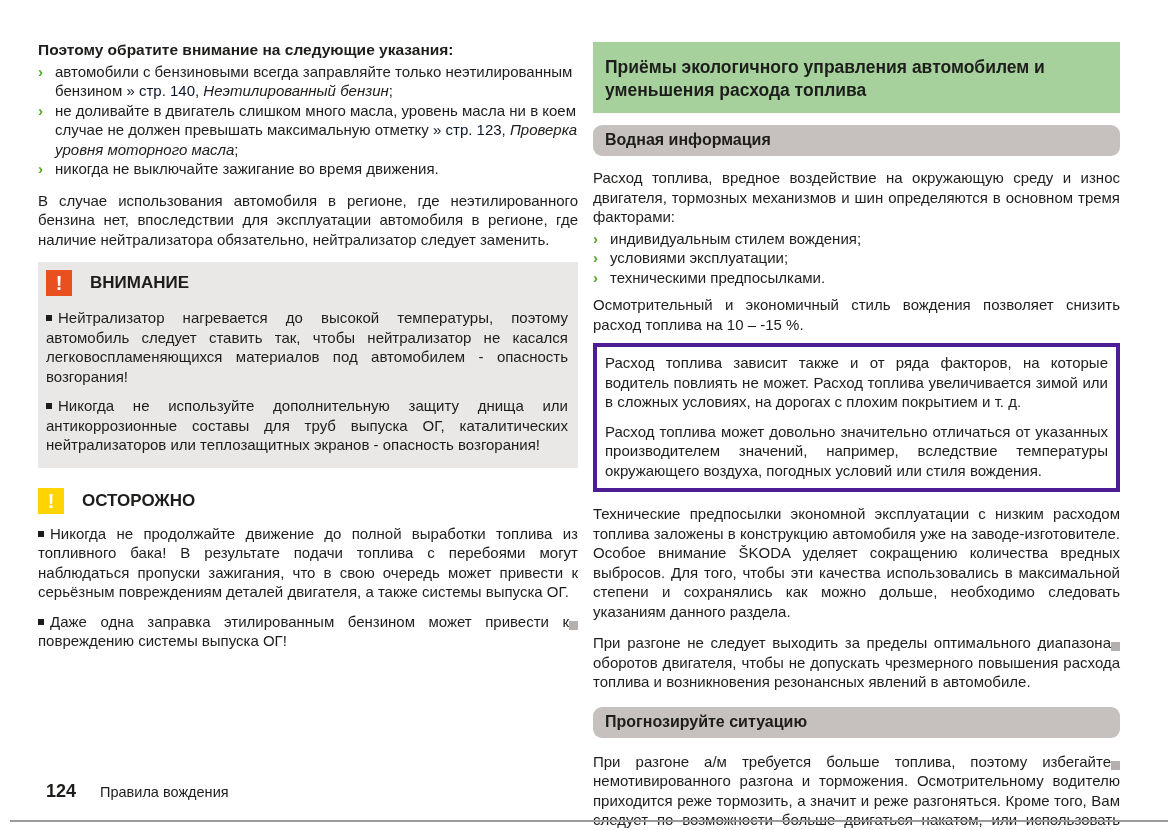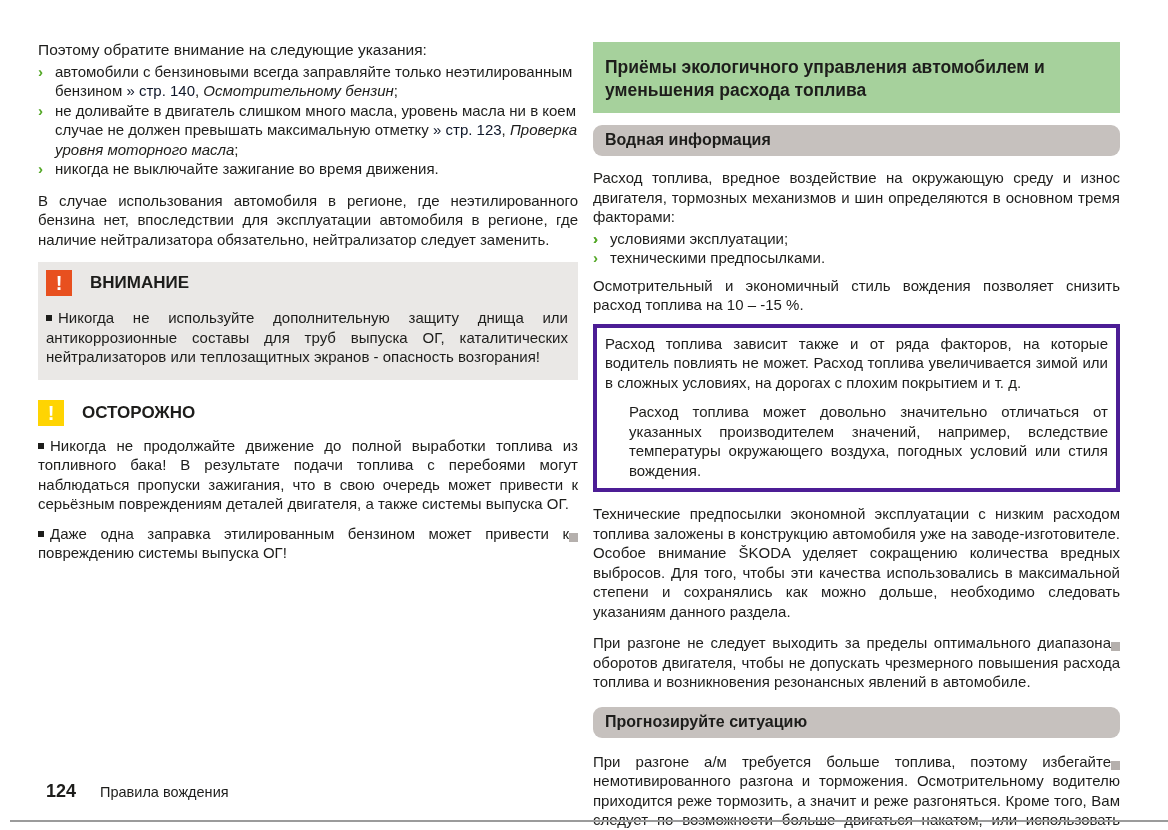--- a/index.html
+++ b/index.html
@@ -6,21 +6,21 @@
   html,body { margin:0; padding:0; }
   body {
     width:1168px; height:830px; position:relative; overflow:hidden;
     background:#ffffff; color:#1d1d1b;
     font-family:"Liberation Sans", sans-serif;
   }
   .page { position:absolute; left:38px; top:40px; display:flex; gap:15px; }
   .col-left  { width:540px; }
   .col-right { width:527px; margin-top:2px; }
 
-  .intro-h { font-size:15.5px; font-weight:normal; line-height:19.5px; margin:0; }
+  .intro-h { font-size:15.5px; font-weight:bold; line-height:19.5px; margin:0; }
 
   ul.blist { list-style:none; margin:2px 0 0 0; padding:0; font-size:15px; line-height:19.5px; }
   ul.blist li { position:relative; padding-left:17px; }
   .chev { position:absolute; left:0; top:0; color:#54a827; font-weight:bold; }
   .ref  { color:#0f172a; text-decoration:none; }
   .it   { font-style:italic; }
 
   .para { font-size:15px; line-height:19.5px; margin:12px 0 0 0; text-align:justify; }
 
   .warn-box { background:#eae8e6; margin-top:13px; padding:8px 10px 13px 8px; }
@@ -45,56 +45,57 @@
   }
   .gray-bar {
     background:#c6c1be; margin-top:12px; padding:5px 12px 6px 12px;
     font-size:16px; font-weight:bold; line-height:20px;border-radius:9px;
   }
   .col-right .para.tight { margin-top:8px; }
   ul.blist.rb { margin-top:2px; }
 
   .red-box { border:4px solid #4c1d95; margin-top:9px; padding:6px 8px 8px 8px; }
   .red-box .para { margin:0; }
-  .red-box .para + .para { margin-top:10px;margin-left:24px; }
+  .red-box .para + .para { margin-top:10px; }
 
   .endmark { float:right; width:9px; height:9px; background:#b5b0ad; margin-top:9px; }
 
   .footer { position:absolute; left:46px; top:781px; display:flex; align-items:baseline; }
   .footer-num { font-size:18px; font-weight:bold; }
   .footer-chapter { font-size:14.5px; font-weight:normal; margin-left:24px; }
   .bottom-line { position:absolute; left:10px; top:820px; width:1158px; height:2px; background:#9b9b9b; }
 </style>
 </head>
 <body>
 
 <div class="page">
 
   <div class="col-left">
     <p class="intro-h">Поэтому обратите внимание на следующие указания:</p>
 
     <ul class="blist">
       <li>
-        <span class="chev">›</span><span>автомобили с бензиновыми всегда заправляйте только неэтилированным бензином </span><a class="ref" href="#">» стр. 140</a><span>, </span><span class="it">Осмотрительному бензин</span><span>;</span>
+        <span class="chev">›</span><span>автомобили с бензиновыми всегда заправляйте только неэтилированным бензином </span><a class="ref" href="#">» стр. 140</a><span>, </span><span class="it">Неэтилированный бензин</span><span>;</span>
       </li>
       <li>
         <span class="chev">›</span><span>не доливайте в двигатель слишком много масла, уровень масла ни в коем случае не должен превышать максимальную отметку </span><a class="ref" href="#">» стр. 123</a><span>, </span><span class="it">Проверка уровня моторного масла</span><span>;</span>
       </li>
       <li>
         <span class="chev">›</span><span>никогда не выключайте зажигание во время движения.</span>
       </li>
     </ul>
 
     <p class="para">В случае использования автомобиля в регионе, где неэтилированного бензина нет, впоследствии для эксплуатации автомобиля в регионе, где наличие нейтрализатора обязательно, нейтрализатор следует заменить.</p>
 
     <div class="warn-box attn">
       <div class="warn-head">
         <span class="warn-icon">!</span>
         <span class="warn-title">ВНИМАНИЕ</span>
       </div>
+      <p class="warn-item"><span class="sq"></span><span>Нейтрализатор нагревается до высокой температуры, поэтому автомобиль следует ставить так, чтобы нейтрализатор не касался легковоспламеняющихся материалов под автомобилем - опасность возгорания!</span></p>
       <p class="warn-item"><span class="sq"></span><span>Никогда не используйте дополнительную защиту днища или антикоррозионные составы для труб выпуска ОГ, каталитических нейтрализаторов или теплозащитных экранов - опасность возгорания!</span></p>
     </div>
 
     <div class="caution-sec caut">
       <div class="warn-head">
         <span class="warn-icon">!</span>
         <span class="warn-title">ОСТОРОЖНО</span>
       </div>
       <p class="warn-item"><span class="sq"></span><span>Никогда не продолжайте движение до полной выработки топлива из топливного бака! В результате подачи топлива с перебоями могут наблюдаться пропуски зажигания, что в свою очередь может привести к серьёзным повреждениям деталей двигателя, а также системы выпуска ОГ.</span></p>
       <p class="warn-item"><span class="endmark"></span><span class="sq"></span><span>Даже одна заправка этилированным бензином может привести к повреждению системы выпуска ОГ!</span></p>
@@ -102,21 +103,21 @@
   </div>
 
   <div class="col-right">
     <h1 class="green-title">Приёмы экологичного управления автомобилем и уменьшения расхода топлива</h1>
 
     <div class="gray-bar">Водная информация</div>
 
     <p class="para">Расход топлива, вредное воздействие на окружающую среду и износ двигателя, тормозных механизмов и шин определяются в основном тремя факторами:</p>
 
     <ul class="blist rb">
-      <li><span class="chev">›</span></li>
+      <li><span class="chev">›</span><span>индивидуальным стилем вождения;</span></li>
       <li><span class="chev">›</span><span>условиями эксплуатации;</span></li>
       <li><span class="chev">›</span><span>техническими предпосылками.</span></li>
     </ul>
 
     <p class="para tight">Осмотрительный и экономичный стиль вождения позволяет снизить расход топлива на 10 – -15 %.</p>
 
     <div class="red-box">
       <p class="para">Расход топлива зависит также и от ряда факторов, на которые водитель повлиять не может. Расход топлива увеличивается зимой или в сложных условиях, на дорогах с плохим покрытием и т. д.</p>
       <p class="para">Расход топлива может довольно значительно отличаться от указанных производителем значений, например, вследствие температуры окружающего воздуха, погодных условий или стиля вождения.</p>
     </div>

